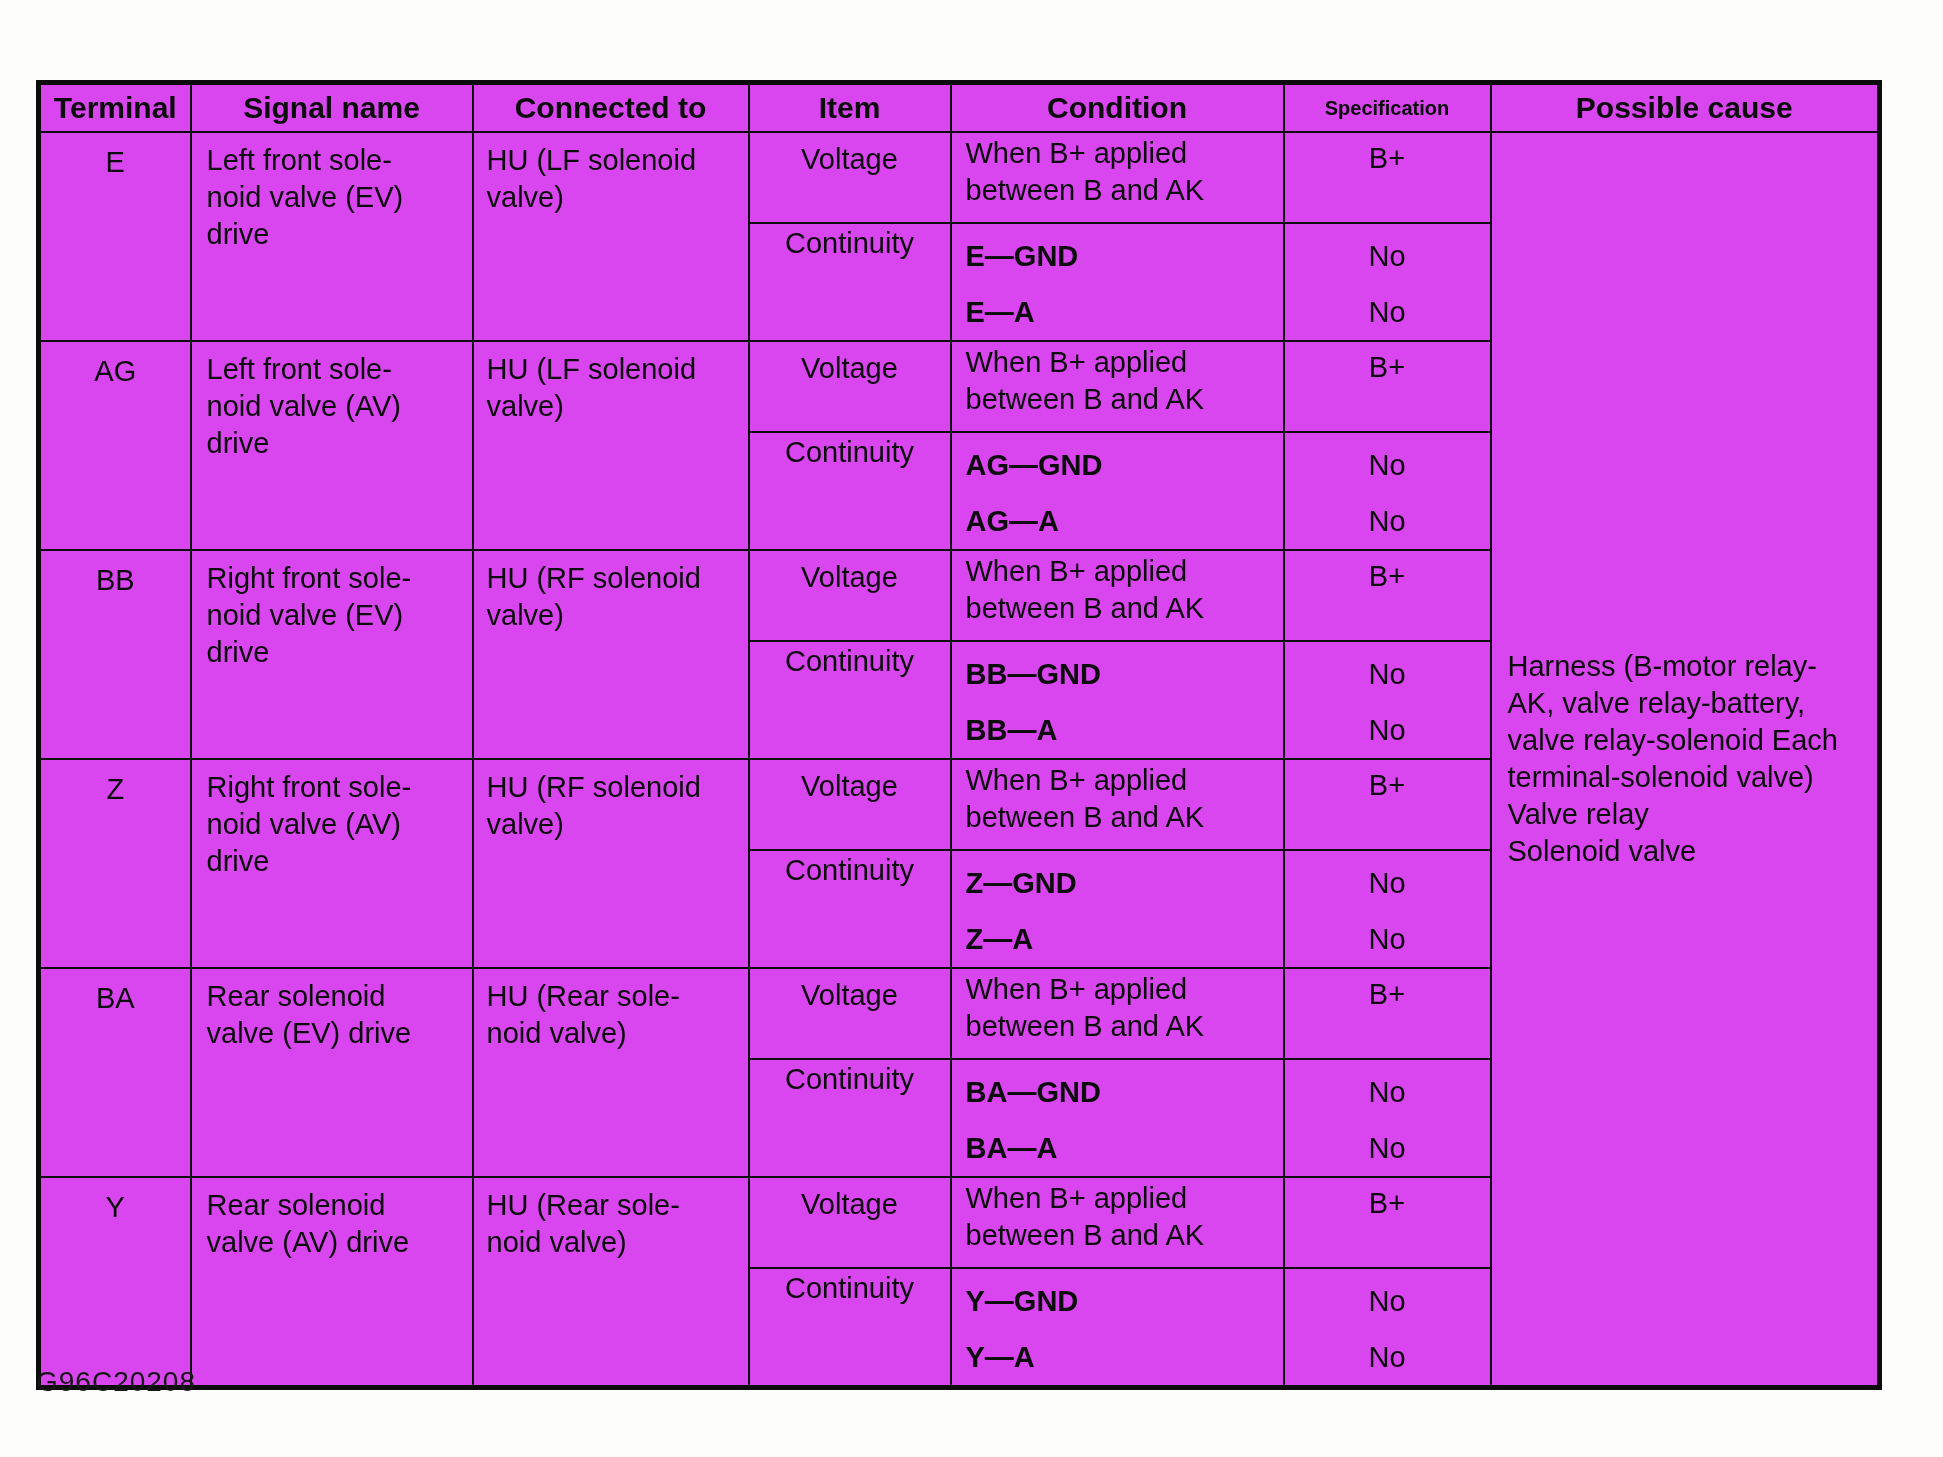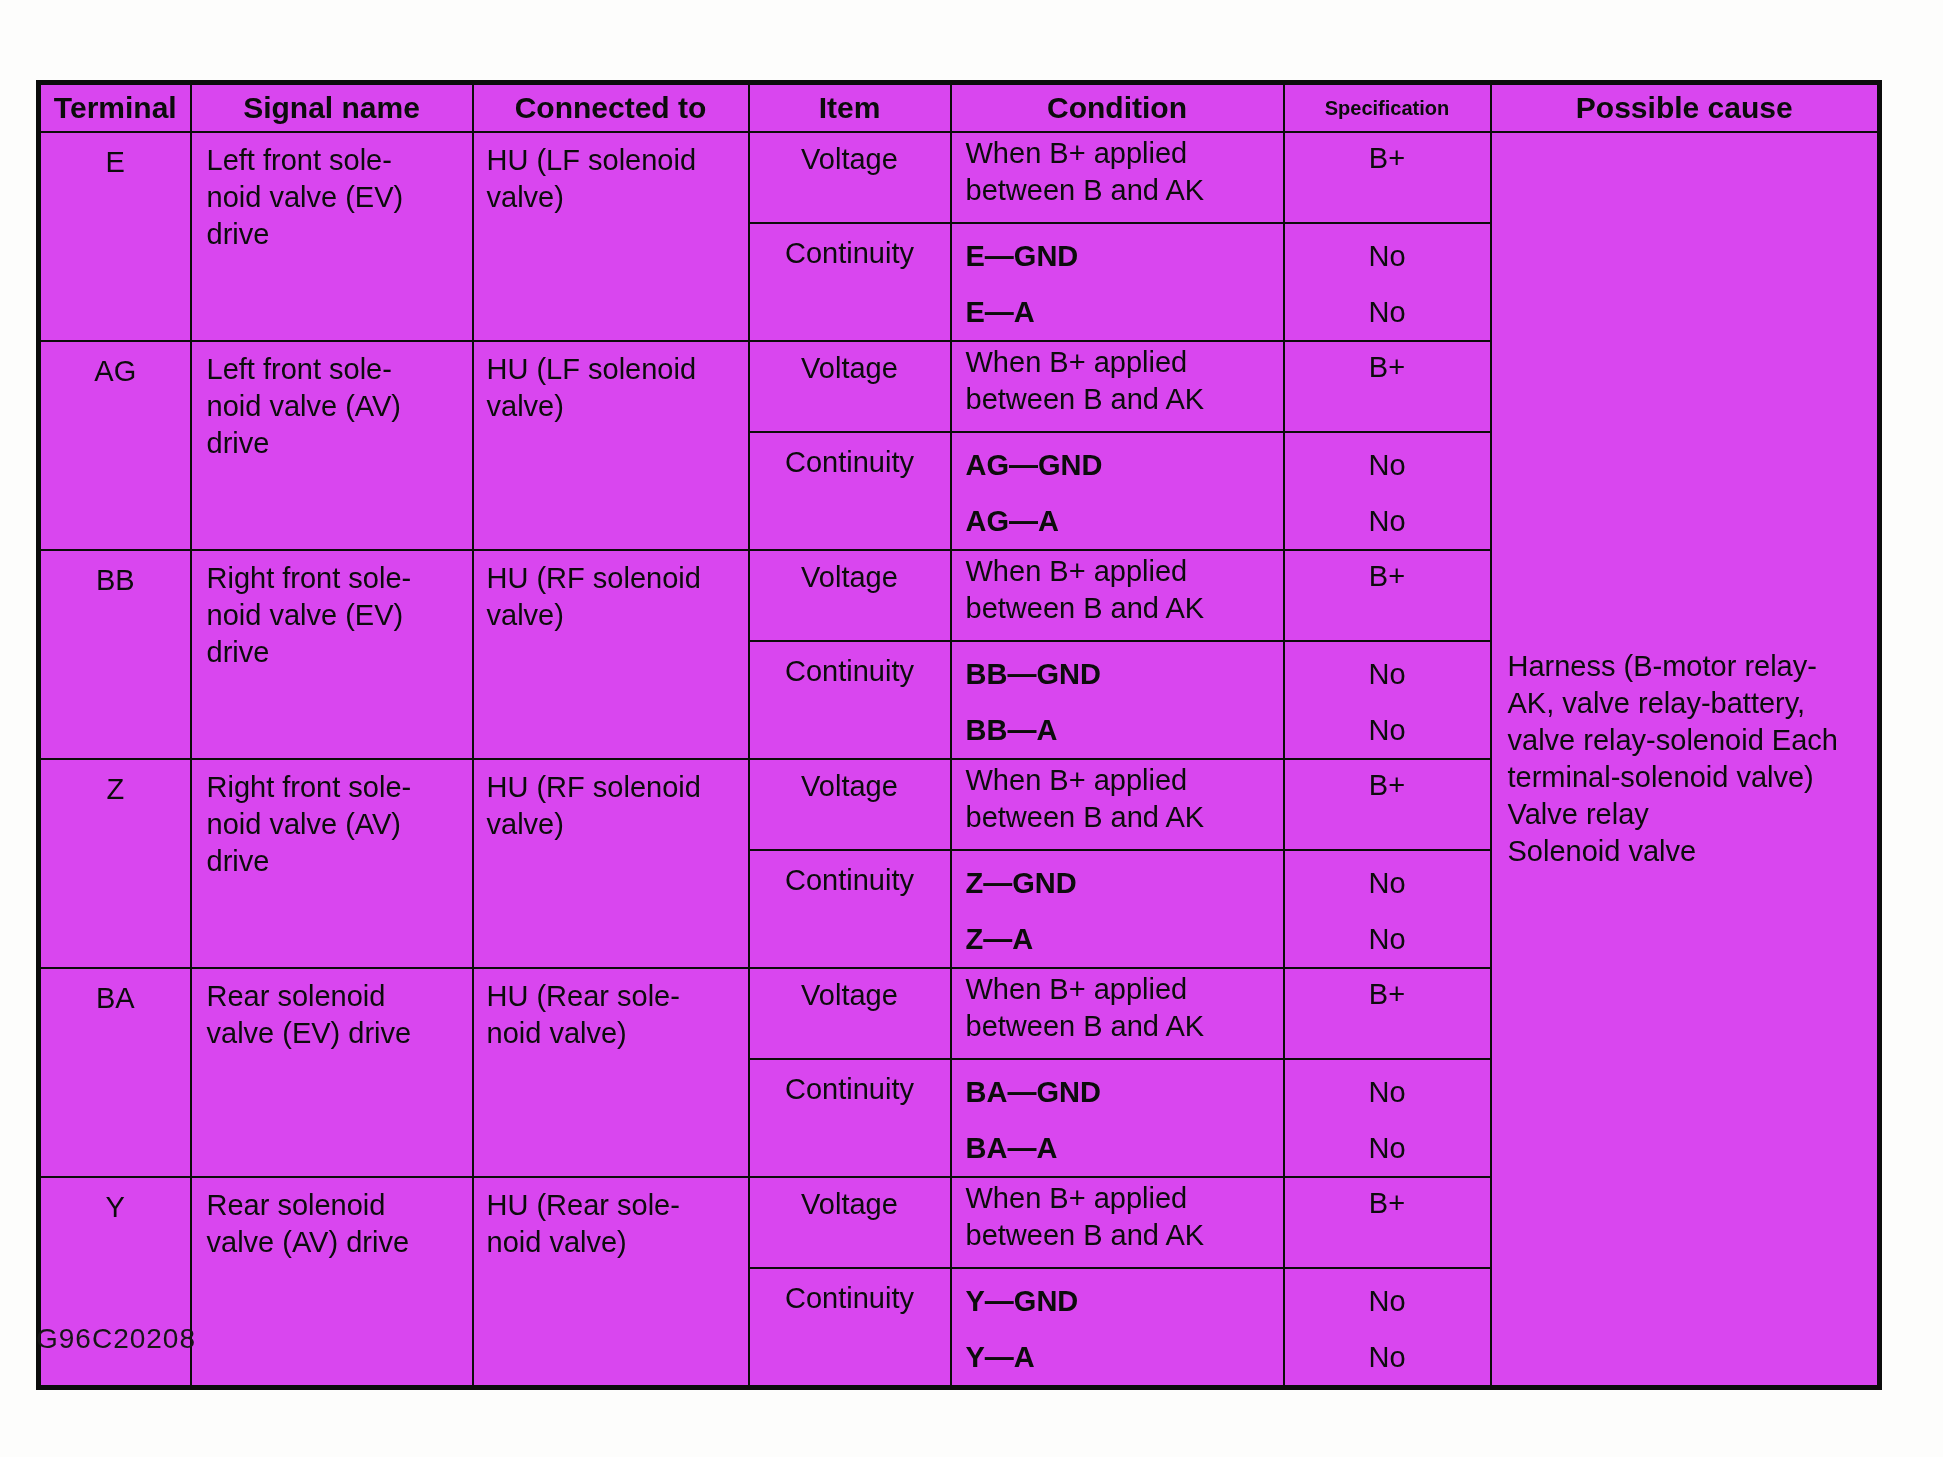--- a/index.html
+++ b/index.html
@@ -29,33 +29,33 @@
   td{font-size:29px;vertical-align:top;padding:0;}
   .ml{white-space:pre-line;}
 
   tr.r-volt{height:91px;}
   tr.r-cont{height:114px;}
 
   td.c-term{text-align:center;padding-top:12px;line-height:34px;}
   td.c-sig{padding:9px 6px 16px 15px;line-height:37px;}
   td.c-conn{padding:9px 6px 0 13px;line-height:37px;margin-left:45px;}
   td.c-item{text-align:center;padding-top:10px;}
-  td.c-item2{text-align:center;padding-top:13px;}
+  td.c-item2{text-align:center;padding-top:3px;}
   td.c-cond{padding:2px 4px 0 14px;line-height:37px;}
   td.c-spec{text-align:center;padding-top:9px;}
   td.c-cond2{padding:4px 4px 0 14px;font-weight:bold;}
   td.c-cond2 div{line-height:56px;}
   td.c-spec2{text-align:center;padding:4px 0 0 0;}
   td.c-spec2 div{line-height:56px;}
   td.c-cause{
     vertical-align:middle;padding:0 8px 0 16px;line-height:37px;margin-left:44px;
   }
 
   .caption{
-    position:absolute;left:36px;top:1323px;
+    position:absolute;left:36px;top:1366px;
     font-size:28px;letter-spacing:1px;color:#161616;
   }
 </style>
 </head>
 <body>
 
 <div class="sheet">
 
   <table class="diag">
     <colgroup>

